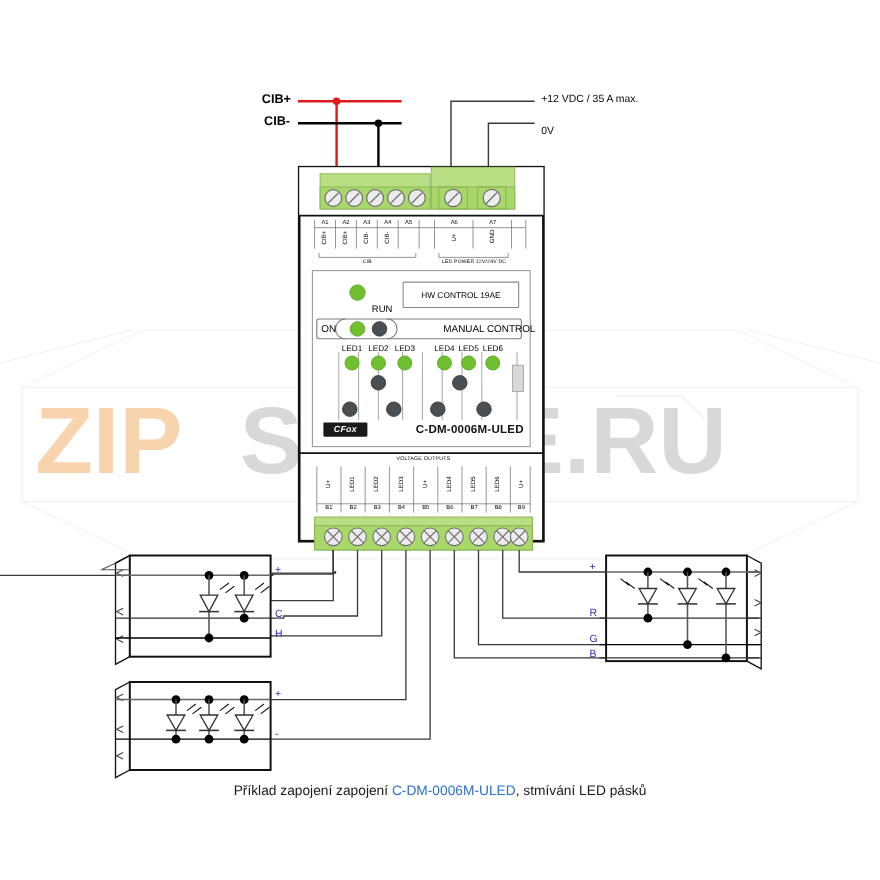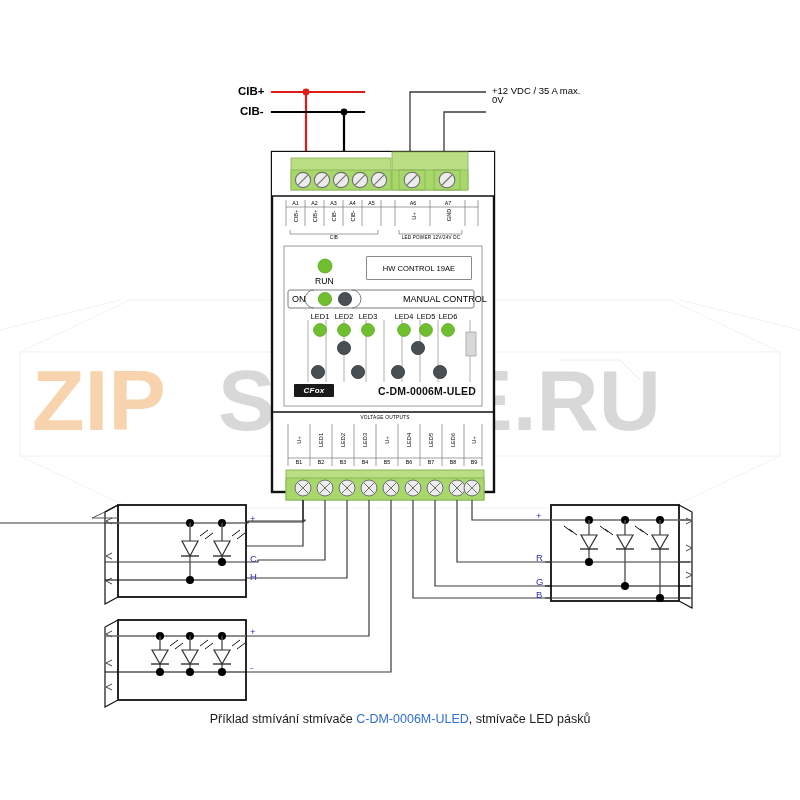--- a/index.html
+++ b/index.html
@@ -426,21 +426,21 @@
             <path d="M643 532 l-8 -6 M648 535 l-8 -6"></path>
           </g>
         <circle cx="660" cy="598" r="4" fill="#000"></circle>
       </g>
     </g>
   </svg>
 
   <div class="lbl cib-label" style="left:238px; top:85px;">CIB+</div>
   <div class="lbl cib-label" style="left:240px; top:105px;">CIB-</div>
   <div class="lbl pwr-label" style="left:492px; top:85px;">+12 VDC / 35 A max.</div>
-  <div class="lbl pwr-label" style="left:492px; top:94px;">0V</div>
+  <div class="lbl pwr-label" style="left:492px; top:114px;">0V</div>
 
   <div class="lbl term-code" style="left:286px; top:200px; width:19px;">A1</div>
   <div class="lbl term-code" style="left:305px; top:200px; width:19px;">A2</div>
   <div class="lbl term-code" style="left:324px; top:200px; width:19px;">A3</div>
   <div class="lbl term-code" style="left:343px; top:200px; width:19px;">A4</div>
   <div class="lbl term-code" style="left:362px; top:200px; width:19px;">A5</div>
   <div class="lbl term-code" style="left:396px; top:200px; width:34px;">A6</div>
   <div class="lbl term-code" style="left:431px; top:200px; width:34px;">A7</div>
 
   <div class="lbl" style="left:286px; top:208px; width:19px; height:18px;">
@@ -460,21 +460,21 @@
   </div>
   <div class="lbl" style="left:431px; top:207px; width:34px; height:20px;">
     <div class="term-rot" style="position:absolute; left:2px; top:5px; width:31px; text-align:center;">GND</div>
   </div>
 
   <div class="lbl sect-label" style="left:290px; top:235px; width:88px;">CIB</div>
   <div class="lbl sect-label" style="left:385px; top:235px; width:92px;">LED POWER 12V/24V DC</div>
 
   <div class="hw-box" style="left:366px; top:256px; width:104px; height:22px;">HW CONTROL 19AE</div>
 
-  <div class="run-label" style="left:305px; top:276px;padding-left:10px;">RUN</div>
+  <div class="run-label" style="left:328px; top:276px;padding-left:10px;">RUN</div>
 
   <div class="mc-on" style="left:292px; top:294px;">ON</div>
   <div class="mc-text" style="left:356px; top:294px;">MANUAL CONTROL</div>
 
   <div class="led-label" style="left:306px; top:312px; width:28px;">LED1</div>
   <div class="led-label" style="left:330px; top:312px; width:28px;">LED2</div>
   <div class="led-label" style="left:354px; top:312px; width:28px;">LED3</div>
   <div class="led-label" style="left:390px; top:312px; width:28px;">LED4</div>
   <div class="led-label" style="left:412px; top:312px; width:28px;">LED5</div>
   <div class="led-label" style="left:434px; top:312px; width:28px;">LED6</div>
@@ -528,16 +528,16 @@
 
   <div class="strip-term" style="left:250px; top:626px;">+</div>
   <div class="strip-term" style="left:250px; top:662px;">-</div>
 
   <div class="strip-term" style="left:536px; top:510px;">+</div>
   <div class="strip-term" style="left:536px; top:552px;">R</div>
   <div class="strip-term" style="left:536px; top:576px;">G</div>
   <div class="strip-term" style="left:536px; top:589px;">B</div>
 
   <div class="caption" style="top:712px;">
-    <span>Příklad stmívání stmívače </span><span class="model-link">C-DM-0006M-ULED</span><span>, stmívače LED pásků</span>
+    <span>Příklad zapojení zapojení </span><span class="model-link">C-DM-0006M-ULED</span><span>, stmívání LED pásků</span>
   </div>
 
 </div>
 
 </body></html>

